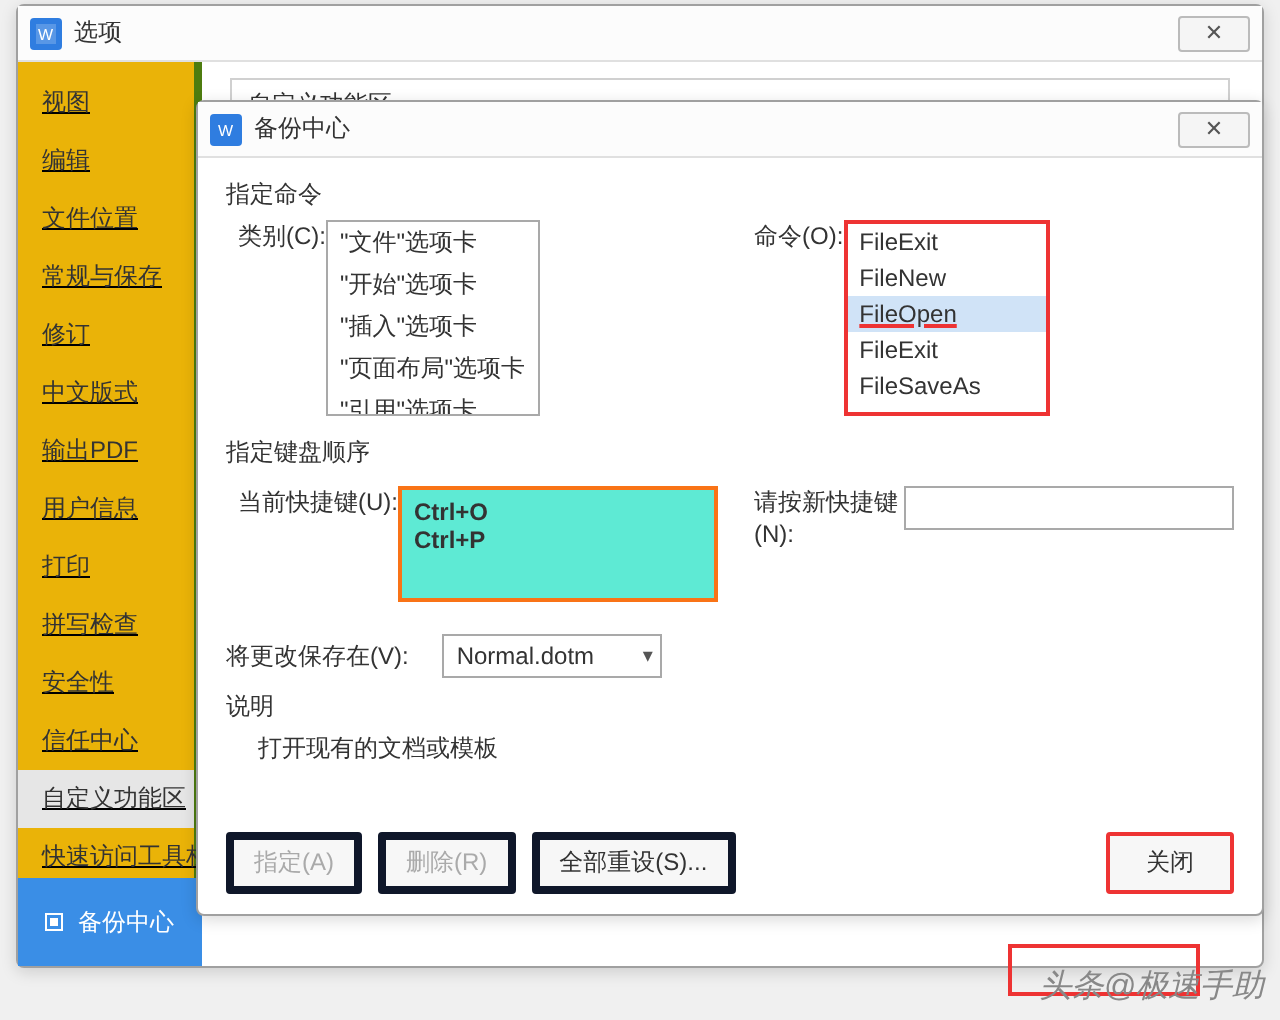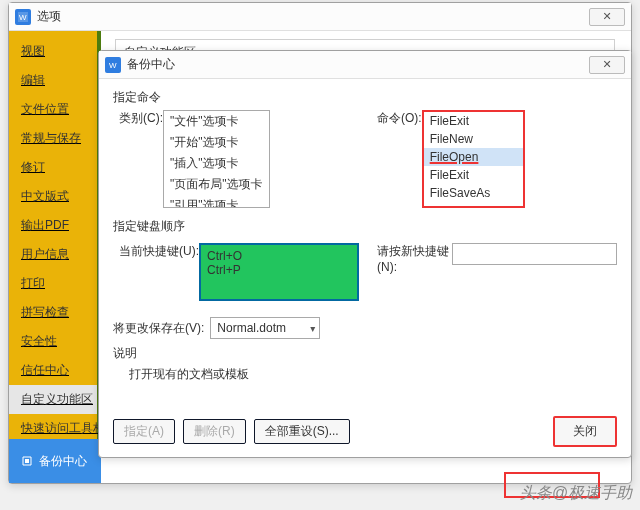--- a/index.html
+++ b/index.html
@@ -28,32 +28,32 @@
 .two-col { display: flex; gap: 12px; }
 .col { flex: 1; display: flex; flex-direction: row; }
 .col-label { font-size: 12px; margin: 0 0 2px 6px; }
 .listbox { border: 1px solid #a9a9a9; height: 98px; overflow-y: scroll; background: #fff; position: relative; }
 .listbox.redhl { border: 2px solid #e33; }
 .listbox .item { padding: 2px 6px; font-size: 12px; cursor: pointer; white-space: nowrap; }
 .listbox .item.selected { background: #d0e3f7; }
 .item.red-underline { text-decoration: underline; text-decoration-color: #e33; text-decoration-thickness: 2px; }
 
 .shortcut-row { display: flex; gap: 12px; margin-top: 8px; }
-.shortcut-box { border: 2px solid #0369a1; height: 58px; padding: 4px 6px; font-size: 12px; background: #22c55e; flex: 1; }
+.shortcut-box { border: 2px solid #f97316; height: 58px; padding: 4px 6px; font-size: 12px; background: #5eead4; flex: 1; font-weight: bold; }
 .new-shortcut-input { border: 1px solid #a9a9a9; height: 22px; flex: 1; padding: 2px 4px; font-size: 12px; }
 
 .save-row { display: flex; align-items: center; gap: 6px; margin-top: 16px; font-size: 12px; }
-.combo { border: 1px solid #a9a9a9; height: 22px; padding: 0 16px 0 6px; font-size: 12px; background: #fff; position: relative; display: inline-flex; align-items: center; min-width: 110px; }
+.combo { border: 1px solid #a9a9a9; height: 22px; padding: 0 16px 0 6px; font-size: 12px; background: #fff; position: relative; display: inline-flex; align-items: center; min-width: 110px; margin-left: 11px; }
 .combo::after { content: "▾"; position: absolute; right: 4px; font-size: 10px; color: #555; }
 
 .desc-row { margin-top: 6px; font-size: 12px; }
 .desc-text { margin: 4px 0 0 16px; font-size: 12px; color: #333; }
 
 .btn-row { position: absolute; left: 14px; right: 14px; bottom: 10px; display: flex; gap: 8px; align-items: center; }
-.btn { border: 1px solid #0f172a; background: #f7f7f7; font-size: 12px; padding: 3px 10px; border-radius: 2px; cursor: pointer; color: #333; }
+.btn { border: 4px solid #0f172a; background: #f7f7f7; font-size: 12px; padding: 3px 10px; border-radius: 2px; cursor: pointer; color: #333; }
 .btn.disabled { color: #aaa; cursor: default; }
 .btn.primary-hl { border: 2px solid #e33; padding: 5px 18px; }
 .spacer { flex: 1; }
 
 .side-buttons { position: absolute; right: 18px; top: 218px; display: flex; flex-direction: column; gap: 6px; z-index: 2; }
 .sq-btn { width: 22px; height: 22px; border: 1px solid #a9a9a9; background: #f3f3f3; display: flex; align-items: center; justify-content: center; font-size: 10px; cursor: pointer; }
 
 .name-btn { position: absolute; right: 26px; top: 378px; border: 1px solid #b5b5b5; background: #f7f7f7; font-size: 12px; padding: 3px 8px; cursor: pointer; }
 
 .bottom-red { position: absolute; right: 40px; bottom: 12px; width: 96px; height: 26px; border: 2px solid #e33; z-index: 6; }

